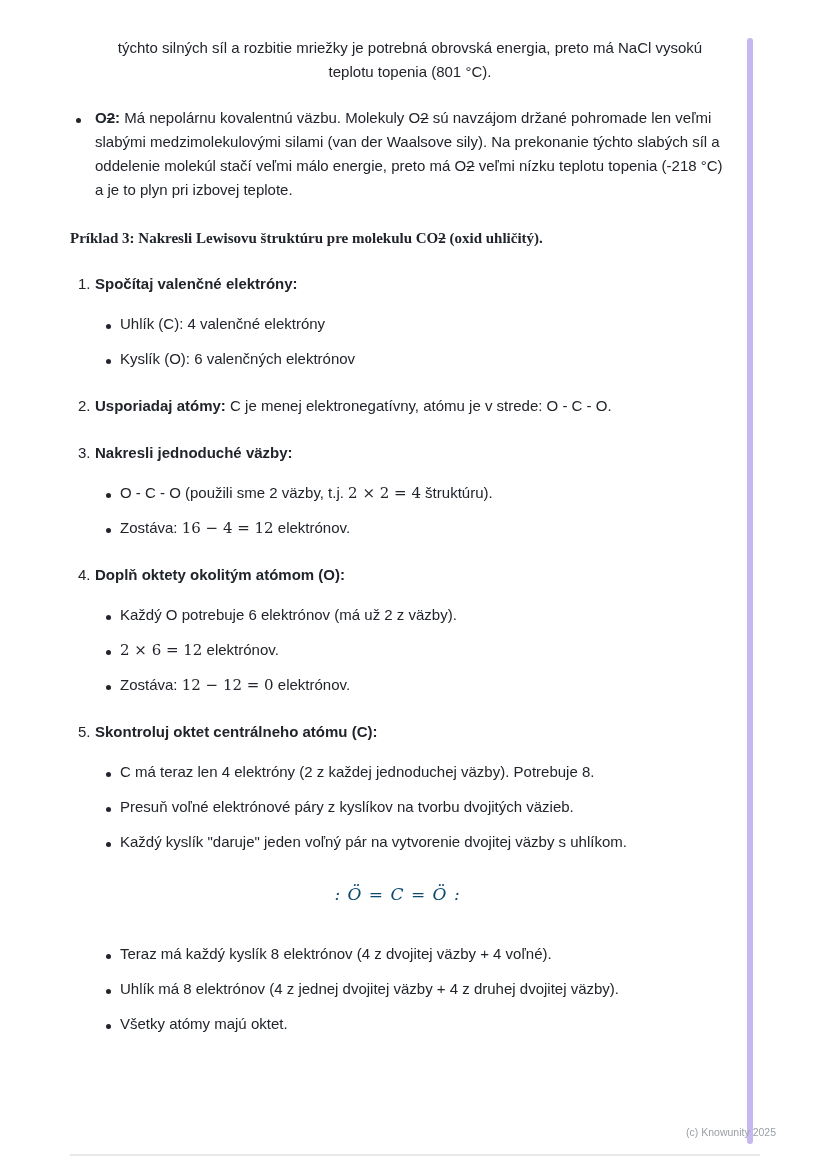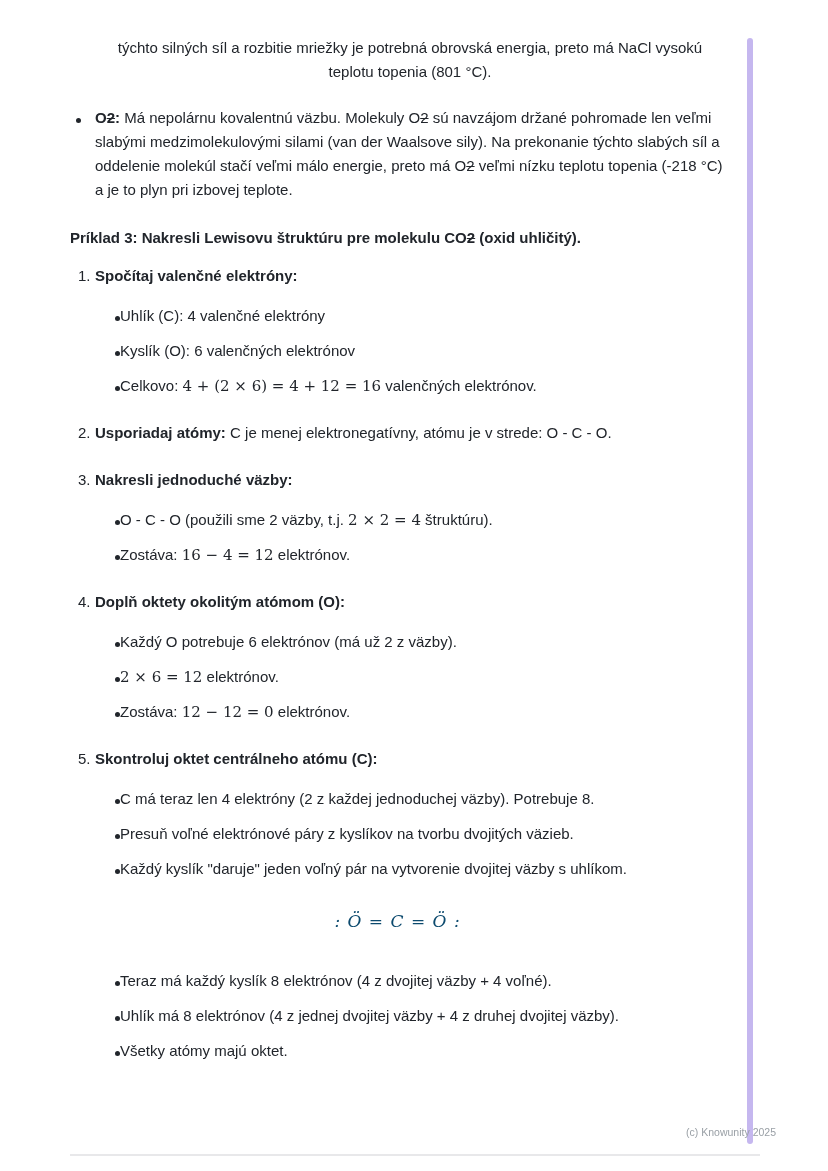--- a/index.html
+++ b/index.html
@@ -19,34 +19,34 @@
     line-height:24px;
   }
   .para { padding-left:25px; margin-bottom:22px;text-align:center; }
   .bold { font-weight:bold; }
   .strike { text-decoration:line-through; text-decoration-thickness:1px; }
   .math { font-family:"DejaVu Serif",serif; font-size:15px; }
 
   .li { display:flex; align-items:flex-start; margin-bottom:11px; }
   .li.l1 { padding-left:6px; }
   .li.l1 .mk { flex:0 0 19px; }
-  .li.l2 { padding-left:36px;text-align:right; }
+  .li.l2 { padding-left:36px; }
   .li.l2 .mk { flex:0 0 14px; }
   .dot {
     display:inline-block;
     width:5px; height:5px;
     border-radius:50%;
     background:#21252b;
     margin-top:10px;
   }
   .num-row { display:flex; align-items:flex-start; padding-left:8px; }
   .num-row .mk-num { flex:0 0 17px; }
   .step-title-row { margin-top:23px; margin-bottom:16px; }
   .o2-block { margin-bottom:4px; }
-  .heading-row { margin-top:24px; margin-bottom:14px; font-weight:bold; }
+  .heading-row { margin-top:24px; margin-bottom:22px; font-weight:bold;font-family:Liberation Serif, serif; }
 
   .formula {
     text-align:center;
     font-family:"DejaVu Serif",serif;
     font-style:italic;
     font-size:17px;
     letter-spacing:1px;
     margin-top:28px;
     margin-bottom:36px;
     color:#0c4a6e;
@@ -94,24 +94,20 @@
     <span class="mk-num">1.</span>
     <p><span class="bold">Spočítaj valenčné elektróny:</span></p>
   </div>
   <div class="li l2">
     <span class="mk"><span class="dot"></span></span>
     <p><span>Uhlík (C): 4 valenčné elektróny</span></p>
   </div>
   <div class="li l2">
     <span class="mk"><span class="dot"></span></span>
     <p><span>Kyslík (O): 6 valenčných elektrónov</span></p>
-  </div>
-  <div class="li l2">
-    <span class="mk"><span class="dot"></span></span>
-    <p><span>Celkovo: </span><span class="math">4 + (2 × 6) = 4 + 12 = 16</span><span> valenčných elektrónov.</span></p>
   </div>
 
   <div class="num-row step-title-row">
     <span class="mk-num">2.</span>
     <p><span class="bold">Usporiadaj atómy:</span><span> C je menej elektronegatívny, atómu je v strede: O - C - O.</span></p>
   </div>
 
   <div class="num-row step-title-row">
     <span class="mk-num">3.</span>
     <p><span class="bold">Nakresli jednoduché väzby:</span></p>

